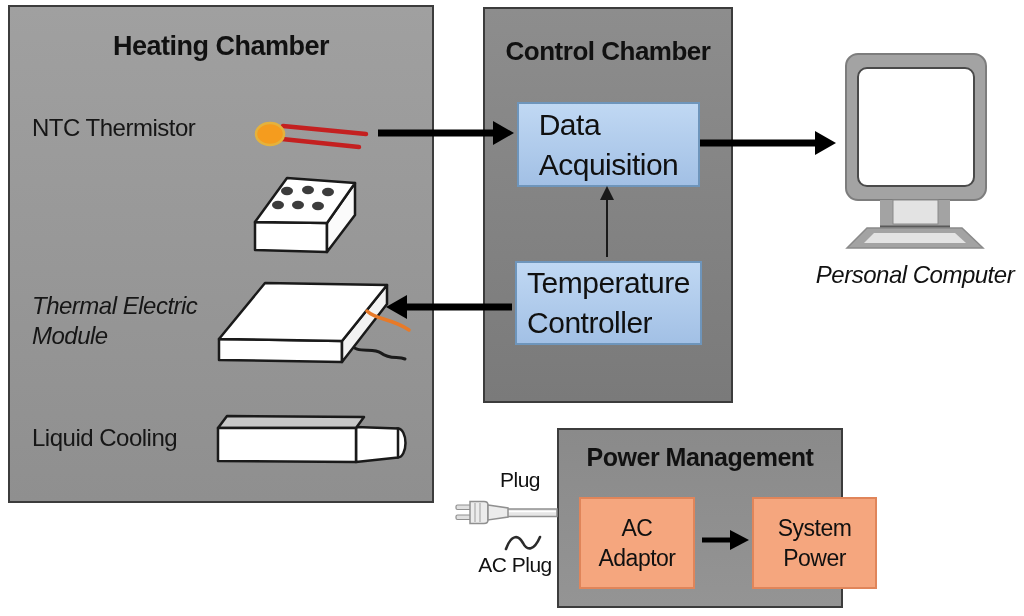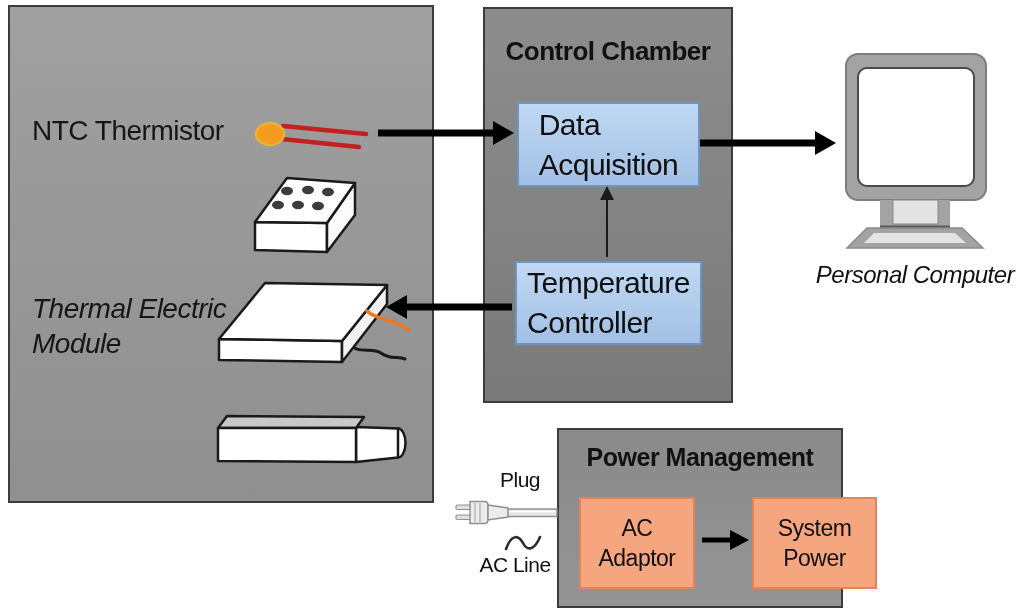--- a/index.html
+++ b/index.html
@@ -41,21 +41,21 @@
     font-weight: bold;
     letter-spacing: -0.5px;
   }
   #heating-title { top: 24px; font-size: 27px; }
   #control-title { top: 27px; font-size: 26px; }
   #power-title   { top: 13px; font-size: 25px; }
 
   
   .item-label {
     position: absolute;
-    font-size: 28px;
+    font-size: 24px;
     letter-spacing: -0.5px;
     line-height: 1.25;
     color: #161616;
   }
   #label-ntc  { left: 22px; top: 106px; }
   #label-pcr  { left: 22px; top: 196px; }
   #label-tem  { left: 22px; top: 284px; width: 200px; font-style: italic; }
   #label-liq  { left: 22px; top: 416px; }
 
   
@@ -105,44 +105,46 @@
 
   svg { position: absolute; display: block; }
   #arrow-layer { left: 0; top: 0; pointer-events: none; }
 </style>
 </head>
 <body>
 
 <div id="canvas">
 
   <div id="heating-panel" class="panel">
+    <div id="heating-title" class="panel-title">Heating Chamber</div>
     <div id="label-ntc" class="item-label">NTC Thermistor</div>
     <div id="label-tem" class="item-label pre">Thermal Electric
 Module</div>
+    <div id="label-liq" class="item-label">Liquid Cooling</div>
   </div>
 
   <div id="control-panel" class="panel">
     <div id="control-title" class="panel-title">Control Chamber</div>
     <div id="box-daq" class="blue-box pre">Data
 Acquisition</div>
     <div id="box-temp" class="blue-box pre">Temperature
 Controller</div>
   </div>
 
   <div id="power-panel" class="panel">
     <div id="power-title" class="panel-title">Power Management</div>
     <div id="box-ac" class="orange-box pre">AC
 Adaptor</div>
     <div id="box-sys" class="orange-box pre">System
 Power</div>
   </div>
 
   <div id="pc-label" class="abs">Personal Computer</div>
   <div id="plug-label" class="abs">Plug</div>
-  <div id="ac-line-label" class="abs">AC Line</div>
+  <div id="ac-line-label" class="abs">AC Plug</div>
 
   <svg style="left:248px; top:106px;" width="132" height="52" viewBox="248 106 132 52">
     <path d="M283,126 L366,134" stroke="#c42020" stroke-width="4.5" stroke-linecap="round" fill="none"></path>
     <path d="M282,139 L359,147" stroke="#c42020" stroke-width="4.5" stroke-linecap="round" fill="none"></path>
     <ellipse cx="270" cy="134" rx="14" ry="11" fill="#f59c1e" stroke="#e5b23c" stroke-width="2.5"></ellipse>
   </svg>
 
   <svg style="left:245px; top:170px;" width="120" height="92" viewBox="245 170 120 92">
     <g stroke="#1a1a1a" stroke-width="2.5" stroke-linejoin="round">
       <path d="M255,222 L327,223 L327,252 L255,250 Z" fill="#ffffff"></path>

